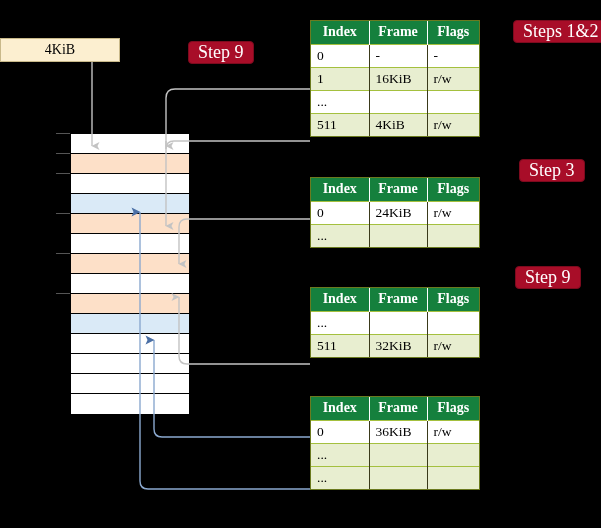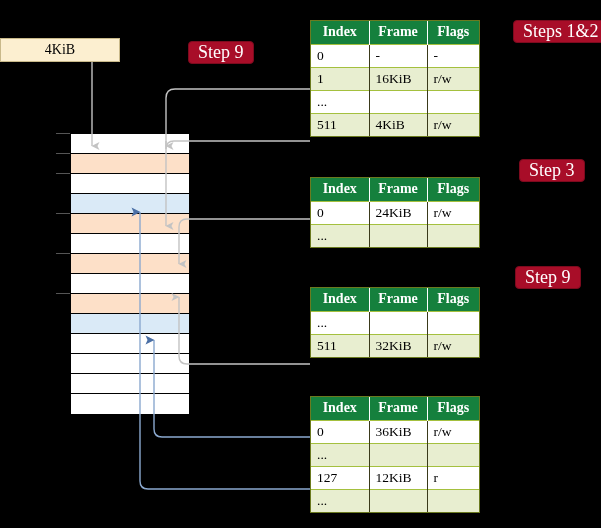--- a/index.html
+++ b/index.html
@@ -254,25 +254,20 @@
         <tr class="plain">
           <td>0</td>
           <td>36KiB</td>
           <td>r/w</td>
         </tr>
         <tr class="alt">
           <td>...</td>
           <td></td>
           <td></td>
         </tr>
-        <tr class="plain">
-          <td>127</td>
-          <td>12KiB</td>
-          <td>r</td>
-        </tr>
         <tr class="alt">
           <td>...</td>
           <td></td>
           <td></td>
         </tr>
       </tbody>
     </table>
   </div>
 
 <svg id="wires" viewBox="0 0 601 528" xmlns="http://www.w3.org/2000/svg">

